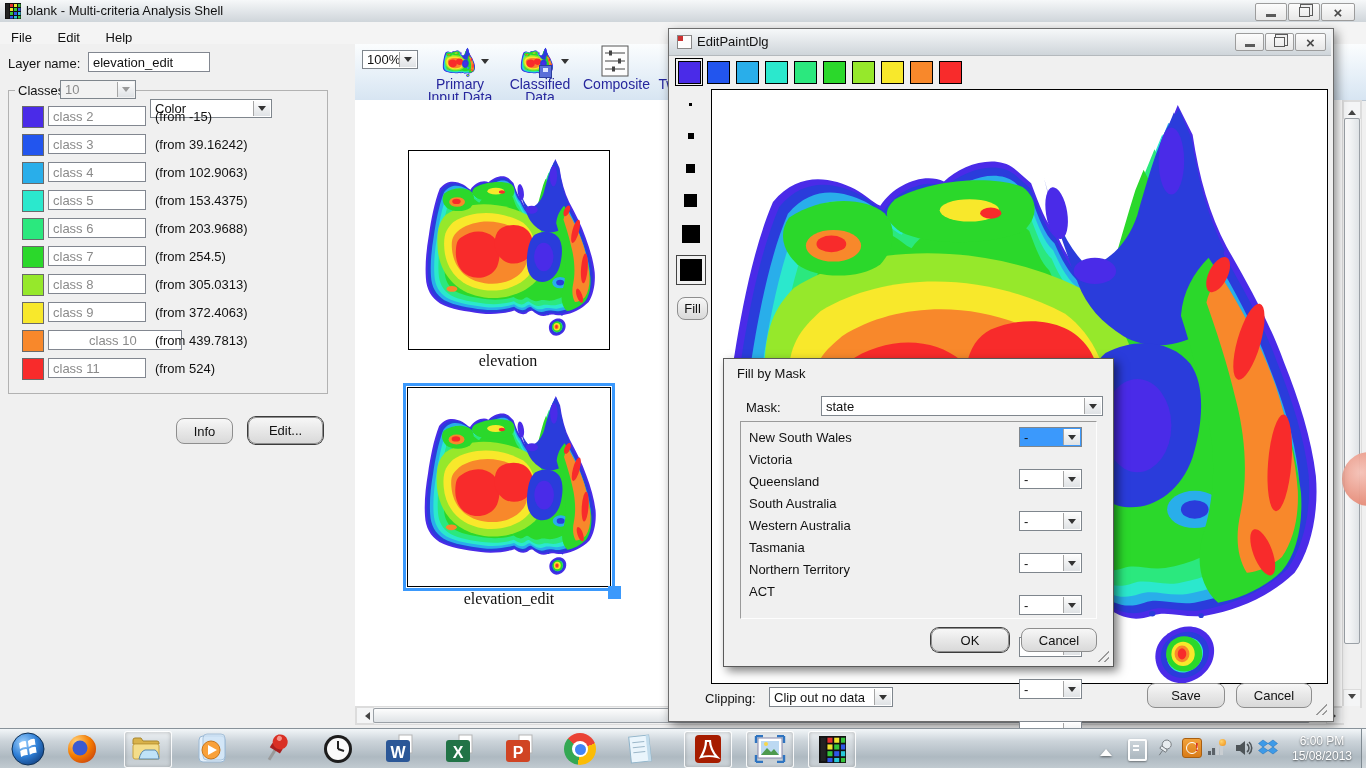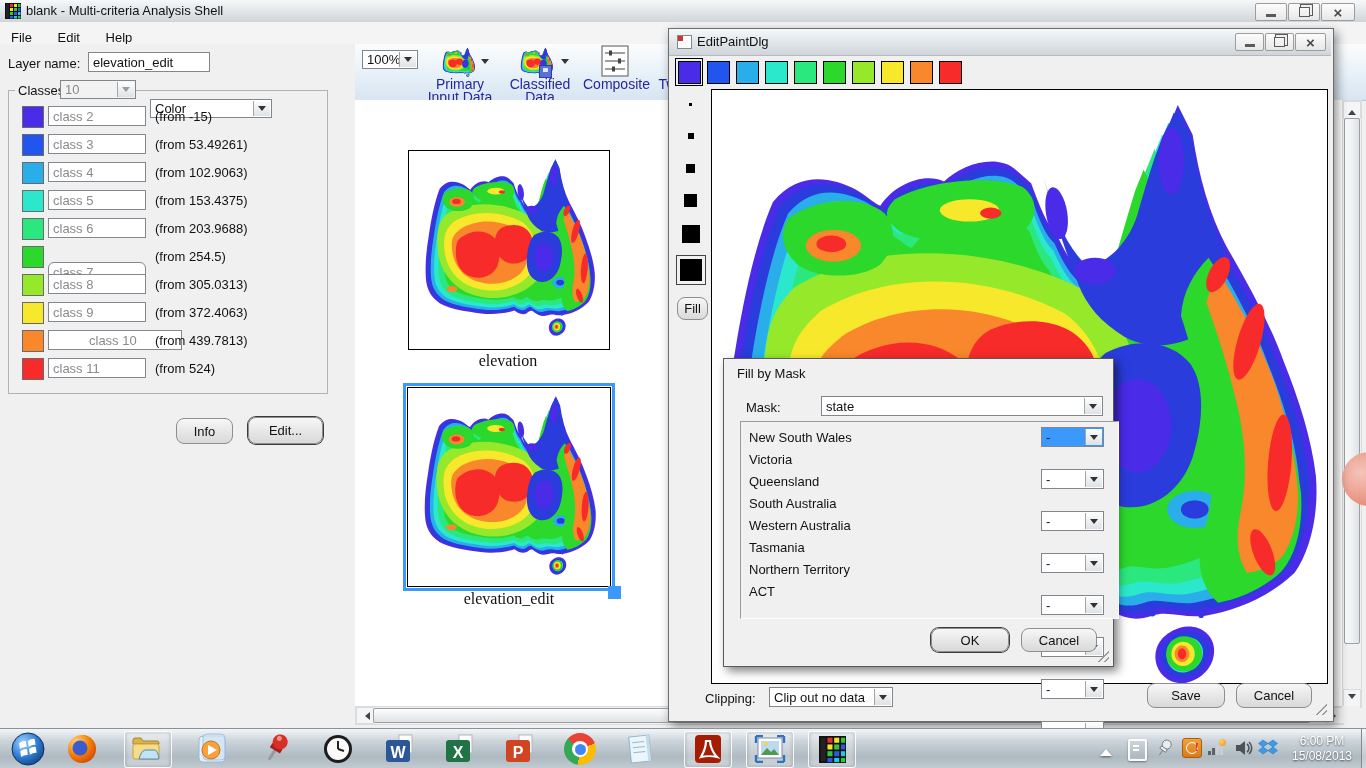--- a/index.html
+++ b/index.html
@@ -22,21 +22,21 @@
   .combo{background:#fff;border:1px solid #7f868d;display:flex;align-items:center;padding-left:4px;position:relative;}
   .combo .cab{position:absolute;top:1px;right:1px;bottom:1px;width:16px;
     background:linear-gradient(#fdfdfd,#dfe2e5);border-left:1px solid #a5a5a5;
     display:flex;align-items:center;justify-content:center;}
   .tri-d{width:0;height:0;border:4px solid transparent;border-top:5px solid #333;margin-top:4px;}
   .tri-u{width:0;height:0;border:4px solid transparent;border-bottom:5px solid #333;margin-bottom:4px;}
   .tri-l{width:0;height:0;border:4px solid transparent;border-right:5px solid #333;margin-right:4px;}
   .tri-r{width:0;height:0;border:4px solid transparent;border-left:5px solid #333;margin-left:4px;}
   .gray{color:#8a8a8a;}
   .groupbox{border:1px solid #b2b2b2;}
-  .sunken{border:1px solid;border-color:#9a9a9a #fdfdfd #fdfdfd #9a9a9a;padding-left:22px;}
+  .sunken{border:1px solid;border-color:#9a9a9a #fdfdfd #fdfdfd #9a9a9a;}
   .scroll{background:#f0f0f0;border:1px solid #dcdcdc;}
   .sthumb{background:linear-gradient(90deg,#fdfdfd,#dfe3e6);border:1px solid #9aa0a6;border-radius:2px;}
   .sthumb.h{background:linear-gradient(#fdfdfd,#dfe3e6);}
   .sbtn{background:#f4f5f6;border:1px solid #dcdcdc;display:flex;align-items:center;justify-content:center;}
   .grip{background:repeating-linear-gradient(135deg,#9a9a9a 0 1px,transparent 1px 4px);
     clip-path:polygon(100% 0,100% 100%,0 100%);}
   .tb-label{color:#26269d;text-align:center;line-height:13px;font-size:14px;}
   .serif{font-family:"Liberation Serif","DejaVu Serif",serif;}
   .swatch{border:1px solid #6a6a6a;}
   
@@ -181,21 +181,21 @@
         <span class="abs tbx" style="left:26px;top:0;width:88px;height:16px;">
             <span class="gray">class 2</span>
           </span>
         <span class="abs" style="left:133px;top:3px;">(from -15)</span>
       </div>
       <div class="abs" style="left:22px;top:90px;width:310px;height:22px;">
         <span class="abs swatch" style="left: 0px; top: 0px; width: 20px; height: 20px; background: rgb(34, 85, 238);"></span>
         <span class="abs tbx" style="left:26px;top:0;width:88px;height:16px;">
             <span class="gray">class 3</span>
           </span>
-        <span class="abs" style="left:133px;top:3px;">(from 53.49261)</span>
+        <span class="abs" style="left:133px;top:3px;">(from 39.16242)</span>
       </div>
       <div class="abs" style="left:22px;top:118px;width:310px;height:22px;">
         <span class="abs swatch" style="left: 0px; top: 0px; width: 20px; height: 20px; background: rgb(41, 174, 234);"></span>
         <span class="abs tbx" style="left:26px;top:0;width:88px;height:16px;">
             <span class="gray">class 4</span>
           </span>
         <span class="abs" style="left:133px;top:3px;">(from 102.9063)</span>
       </div>
       <div class="abs" style="left:22px;top:146px;width:310px;height:22px;">
         <span class="abs swatch" style="left: 0px; top: 0px; width: 20px; height: 20px; background: rgb(43, 232, 205);"></span>
@@ -206,21 +206,21 @@
       </div>
       <div class="abs" style="left:22px;top:174px;width:310px;height:22px;">
         <span class="abs swatch" style="left: 0px; top: 0px; width: 20px; height: 20px; background: rgb(43, 232, 126);"></span>
         <span class="abs tbx" style="left:26px;top:0;width:88px;height:16px;">
             <span class="gray">class 6</span>
           </span>
         <span class="abs" style="left:133px;top:3px;">(from 203.9688)</span>
       </div>
       <div class="abs" style="left:22px;top:202px;width:310px;height:22px;">
         <span class="abs swatch" style="left: 0px; top: 0px; width: 20px; height: 20px; background: rgb(43, 216, 43);"></span>
-        <span class="abs tbx" style="left:26px;top:16px;width:88px;height:16px;border-radius:6px;">
+        <span class="abs tbx" style="left:26px;top:0;width:88px;height:16px;">
             <span class="gray">class 7</span>
           </span>
         <span class="abs" style="left:133px;top:3px;">(from 254.5)</span>
       </div>
       <div class="abs" style="left:22px;top:230px;width:310px;height:22px;">
         <span class="abs swatch" style="left: 0px; top: 0px; width: 20px; height: 20px; background: rgb(150, 232, 43);"></span>
         <span class="abs tbx" style="left:26px;top:0;width:88px;height:16px;">
             <span class="gray">class 8</span>
           </span>
         <span class="abs" style="left:133px;top:3px;">(from 305.0313)</span>

